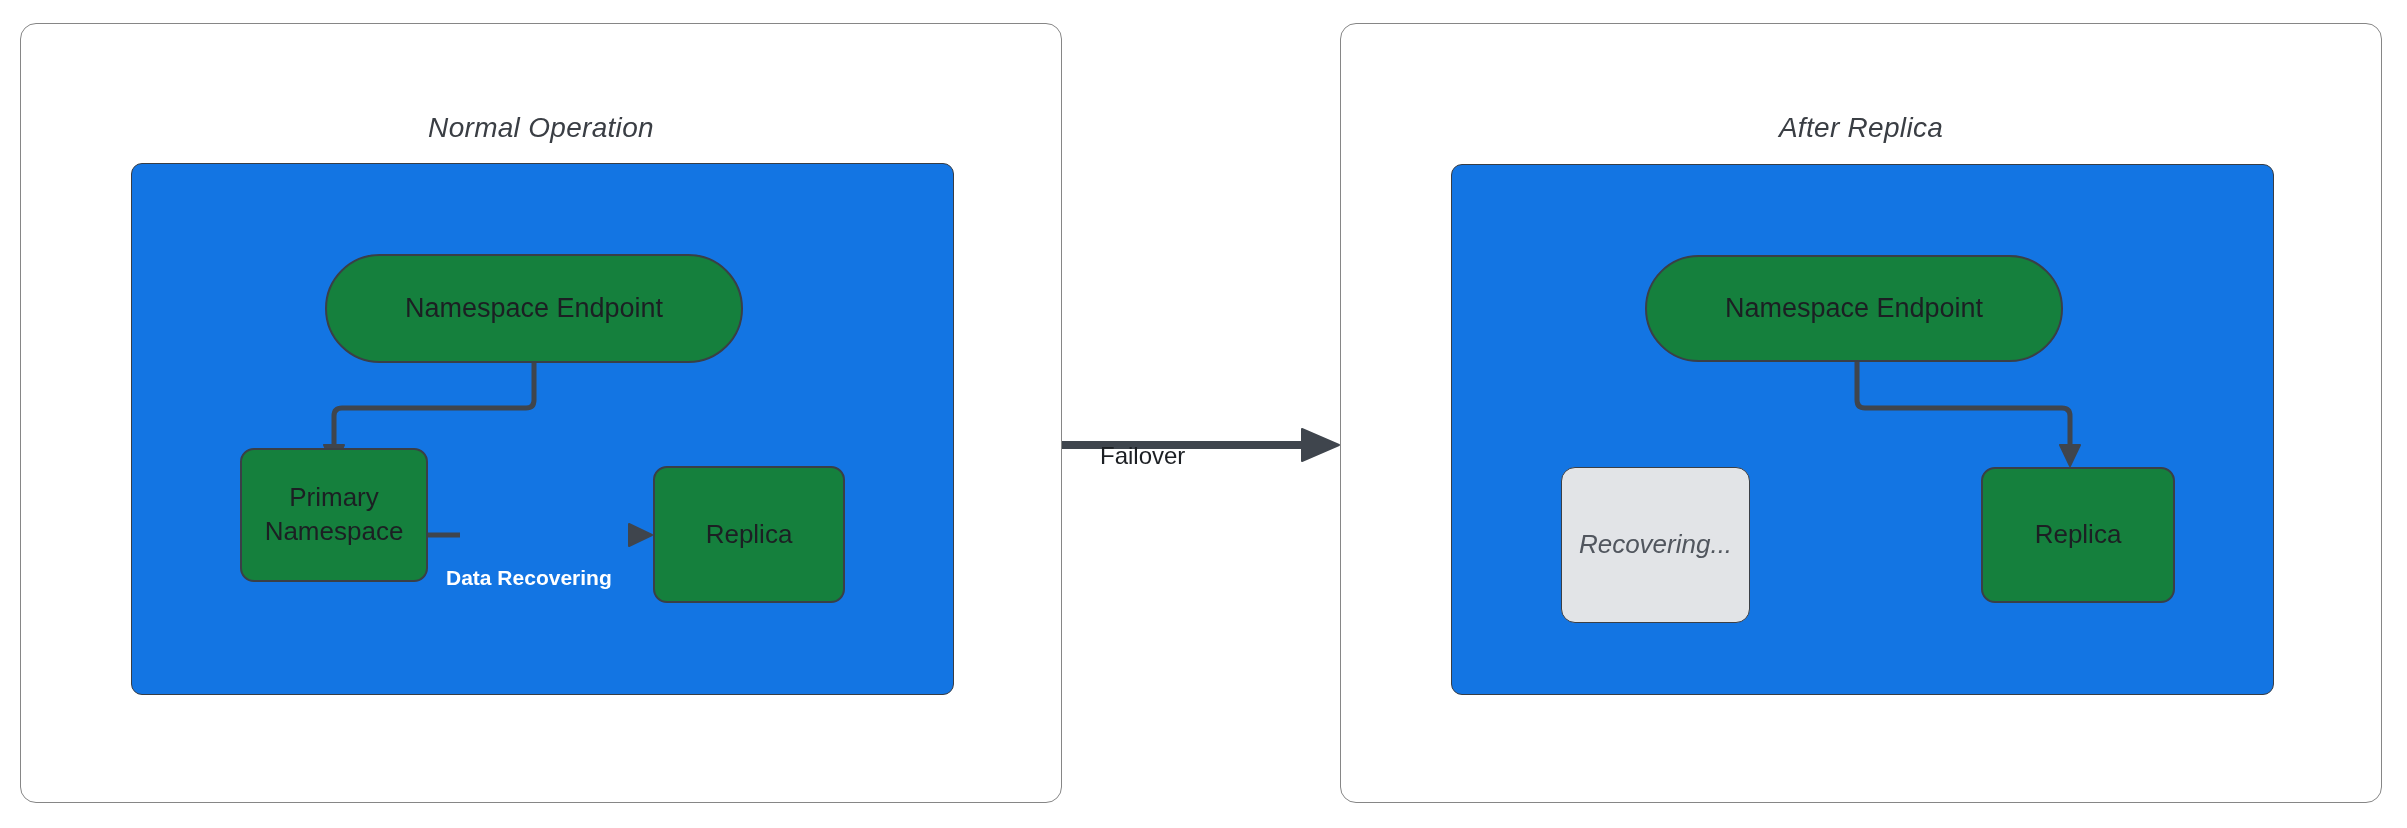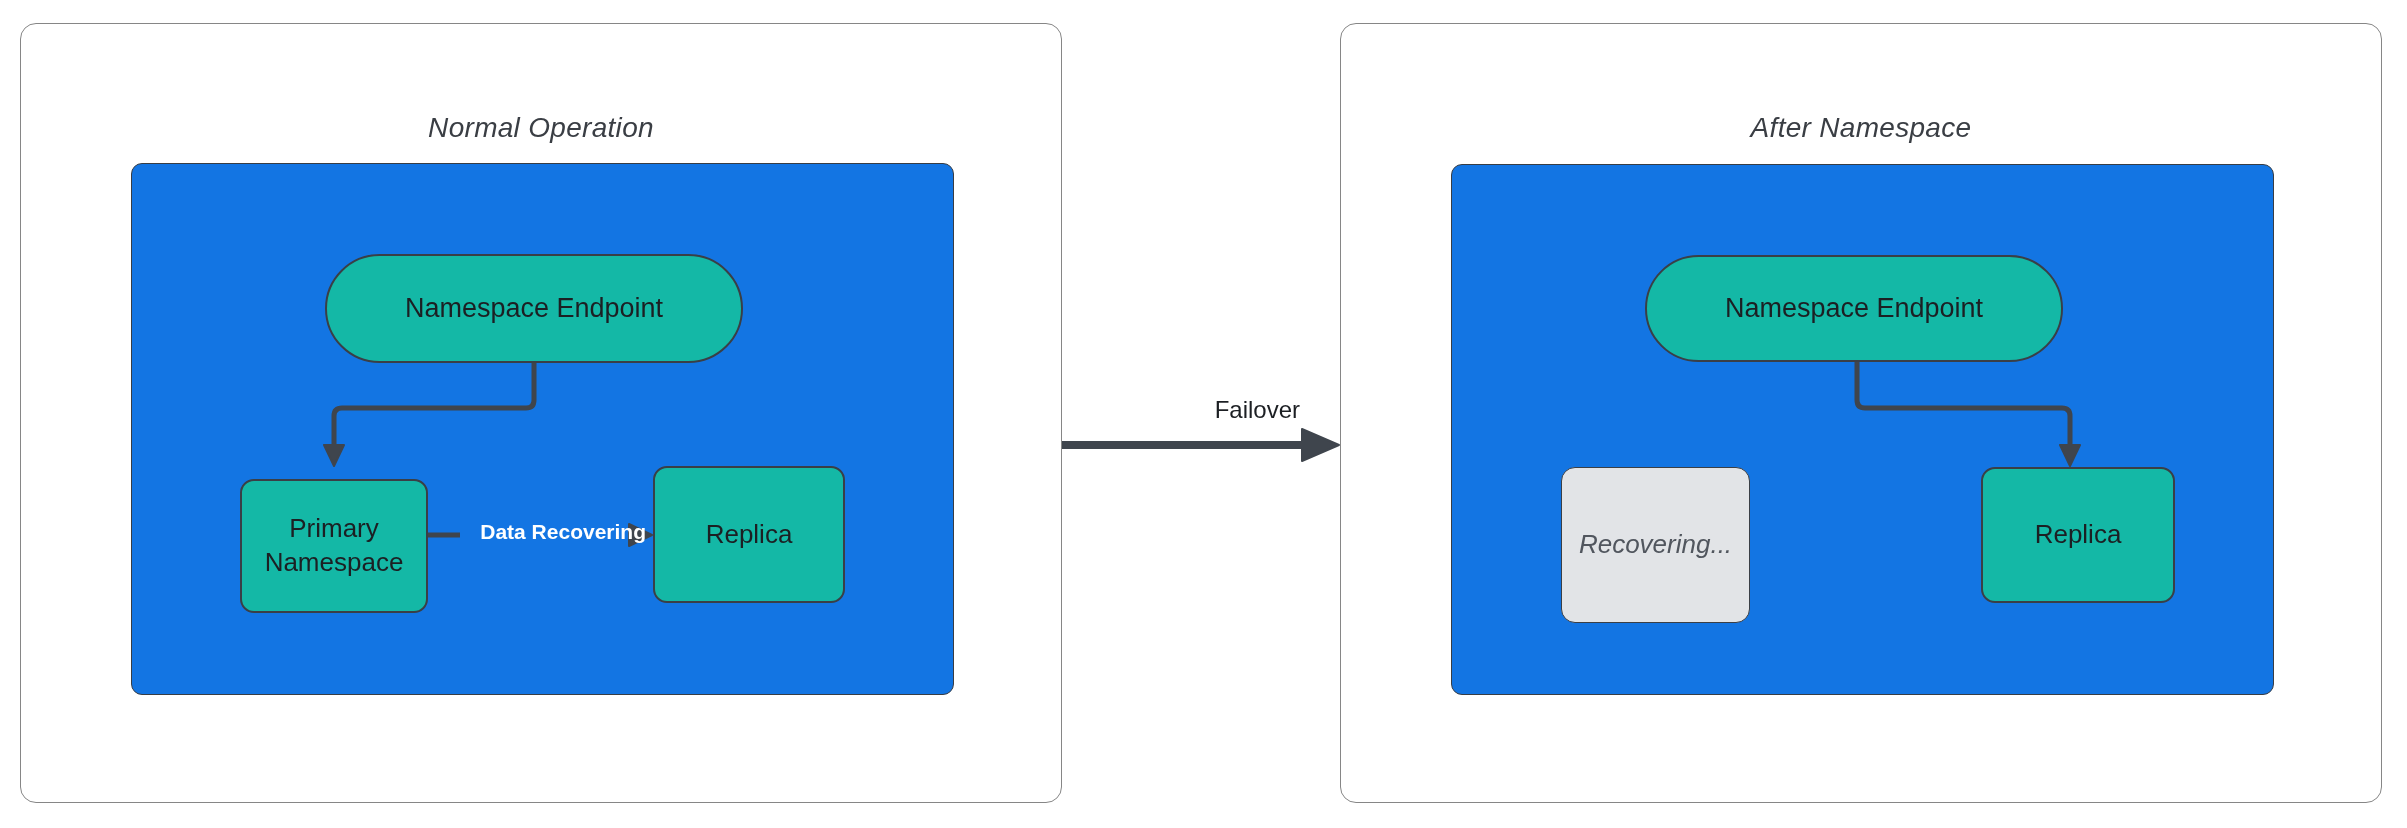--- a/index.html
+++ b/index.html
@@ -27,59 +27,59 @@
 
   .panel-title{position:absolute;top:88px;left:0;width:100%;text-align:center;
     font-size:28px;font-style:italic;color:var(--title-color);letter-spacing:.3px;}
 
   .cluster{position:absolute;background:var(--blue-fill);
     border:1.5px solid var(--blue-border);border-radius:11px;z-index:1;}
   .cluster.left{left:131px;top:163px;width:823px;height:532px;}
   .cluster.right{left:1451px;top:164px;width:823px;height:531px;}
 
   .node{position:absolute;display:flex;align-items:center;justify-content:center;
-    text-align:center;background:#14b8a6;border:2px solid var(--node-border);
+    text-align:center;background:#15803d;border:2px solid var(--node-border);
     color:var(--text-dark);z-index:3;}
 
   .pill{border-radius:60px;font-size:27px;border-width:2.5px;}
   .pill.left{left:325px;top:254px;width:418px;height:109px;}
   .pill.right{left:1645px;top:255px;width:418px;height:107px;}
 
   .box{border-radius:14px;font-size:26px;line-height:1.3;padding:0 14px;}
-  .box.primary{left:240px;top:479px;width:188px;height:134px;}
+  .box.primary{left:240px;top:448px;width:188px;height:134px;}
   .box.replica-l{left:653px;top:466px;width:192px;height:137px;}
   .box.recovering{left:1561px;top:467px;width:189px;height:156px;
     background:var(--recovering-fill);color:var(--recovering-text);
     font-style:italic;border-width:1.5px;}
   .box.replica-r{left:1981px;top:467px;width:194px;height:136px;}
 
   .connector-layer{position:absolute;left:0;top:0;width:2407px;height:828px;z-index:2;}
   .connector-layer path.line{fill:none;stroke:var(--connector);stroke-width:5;
     stroke-linecap:butt;stroke-linejoin:round;}
   .connector-layer path.thick{stroke-width:8;}
   .connector-layer polygon{fill:var(--connector);stroke:var(--connector);
     stroke-width:2;stroke-linejoin:round;}
 
-  .edge-label{position:absolute;text-align:right;z-index:4;}
+  .edge-label{position:absolute;text-align:left;z-index:4;margin-top:46px;}
   .edge-label.replication{left:446px;top:520px;width:200px;font-size:21px;
     font-weight:bold;color:var(--label-on-blue);}
   .edge-label.failover{left:1100px;top:396px;width:200px;font-size:24px;
     color:var(--text-dark);}
 </style>
 </head>
 <body>
 
 <div class="canvas">
 
   <div class="panel left">
     <div class="panel-title">Normal Operation</div>
   </div>
 
   <div class="panel right">
-    <div class="panel-title">After Namespace</div>
+    <div class="panel-title">After Replica</div>
   </div>
 
   <div class="cluster left"></div>
   <div class="cluster right"></div>
 
   <svg class="connector-layer" viewBox="0 0 2407 828" xmlns="http://www.w3.org/2000/svg">
 
     <g>
       <path class="line" d="M534,361 V400 Q534,408 526,408 H342 Q334,408 334,416 V447"></path>
       <polygon points="334,466 324,445 344,445"></polygon>

